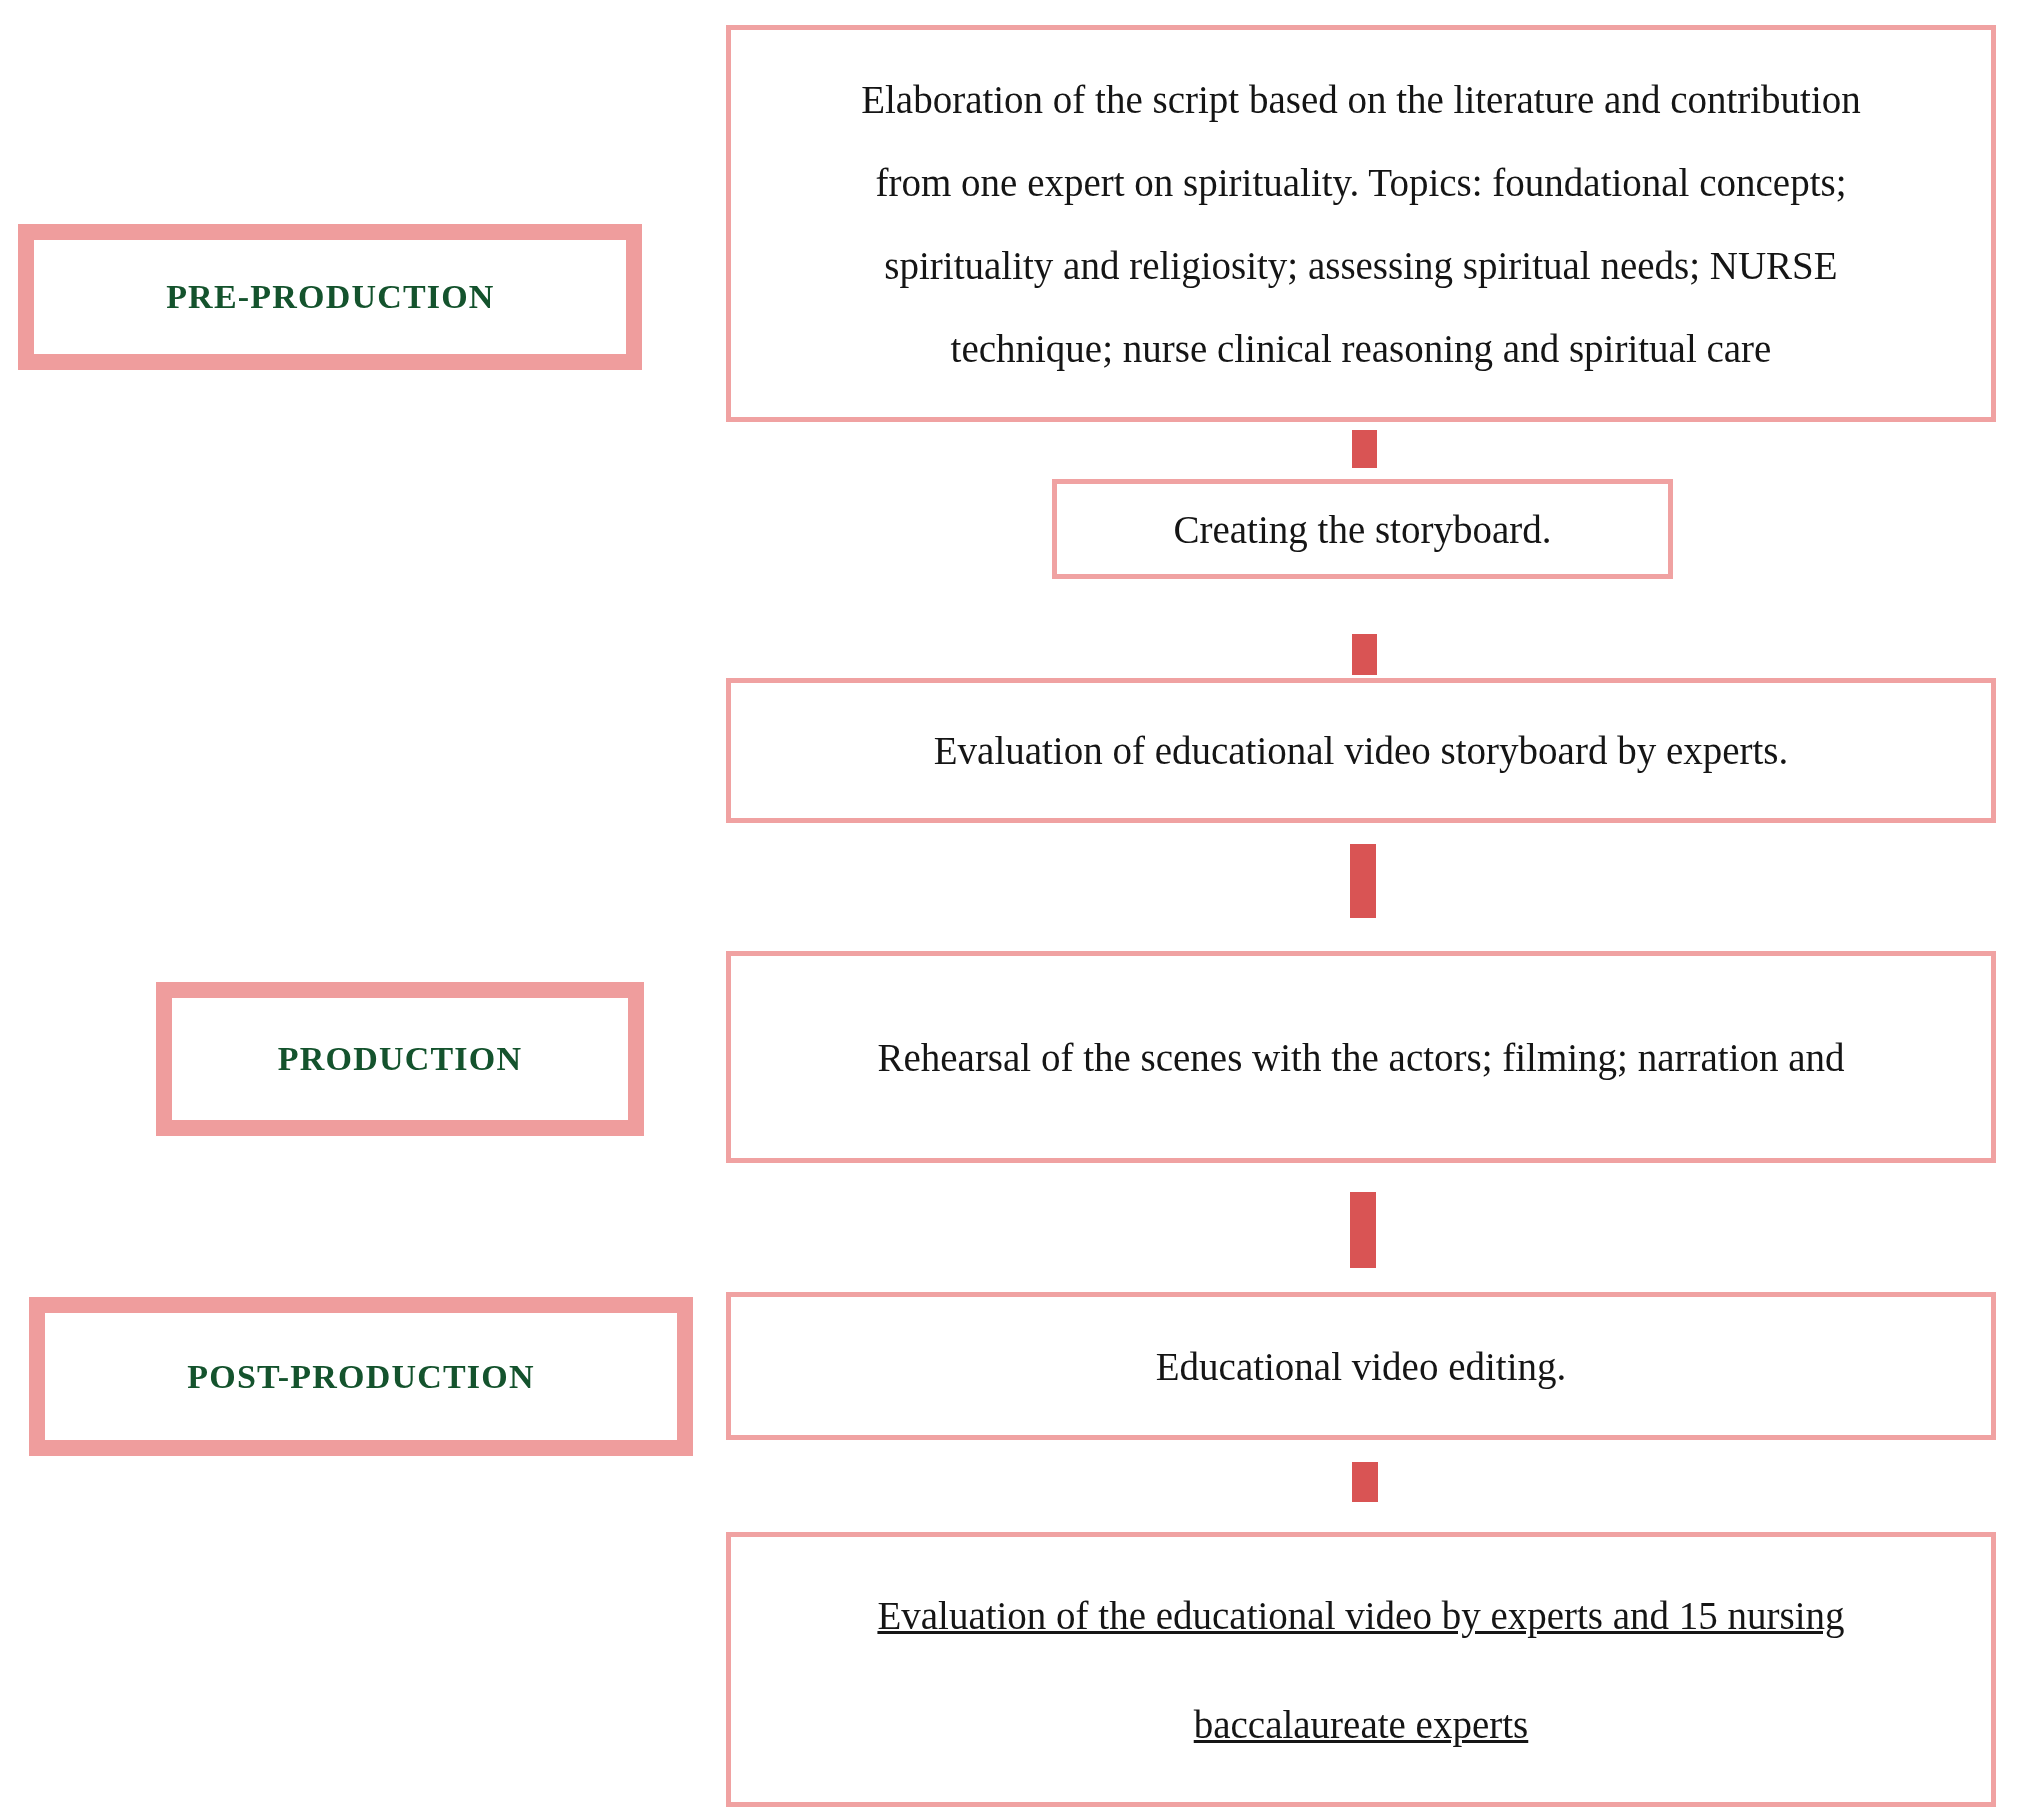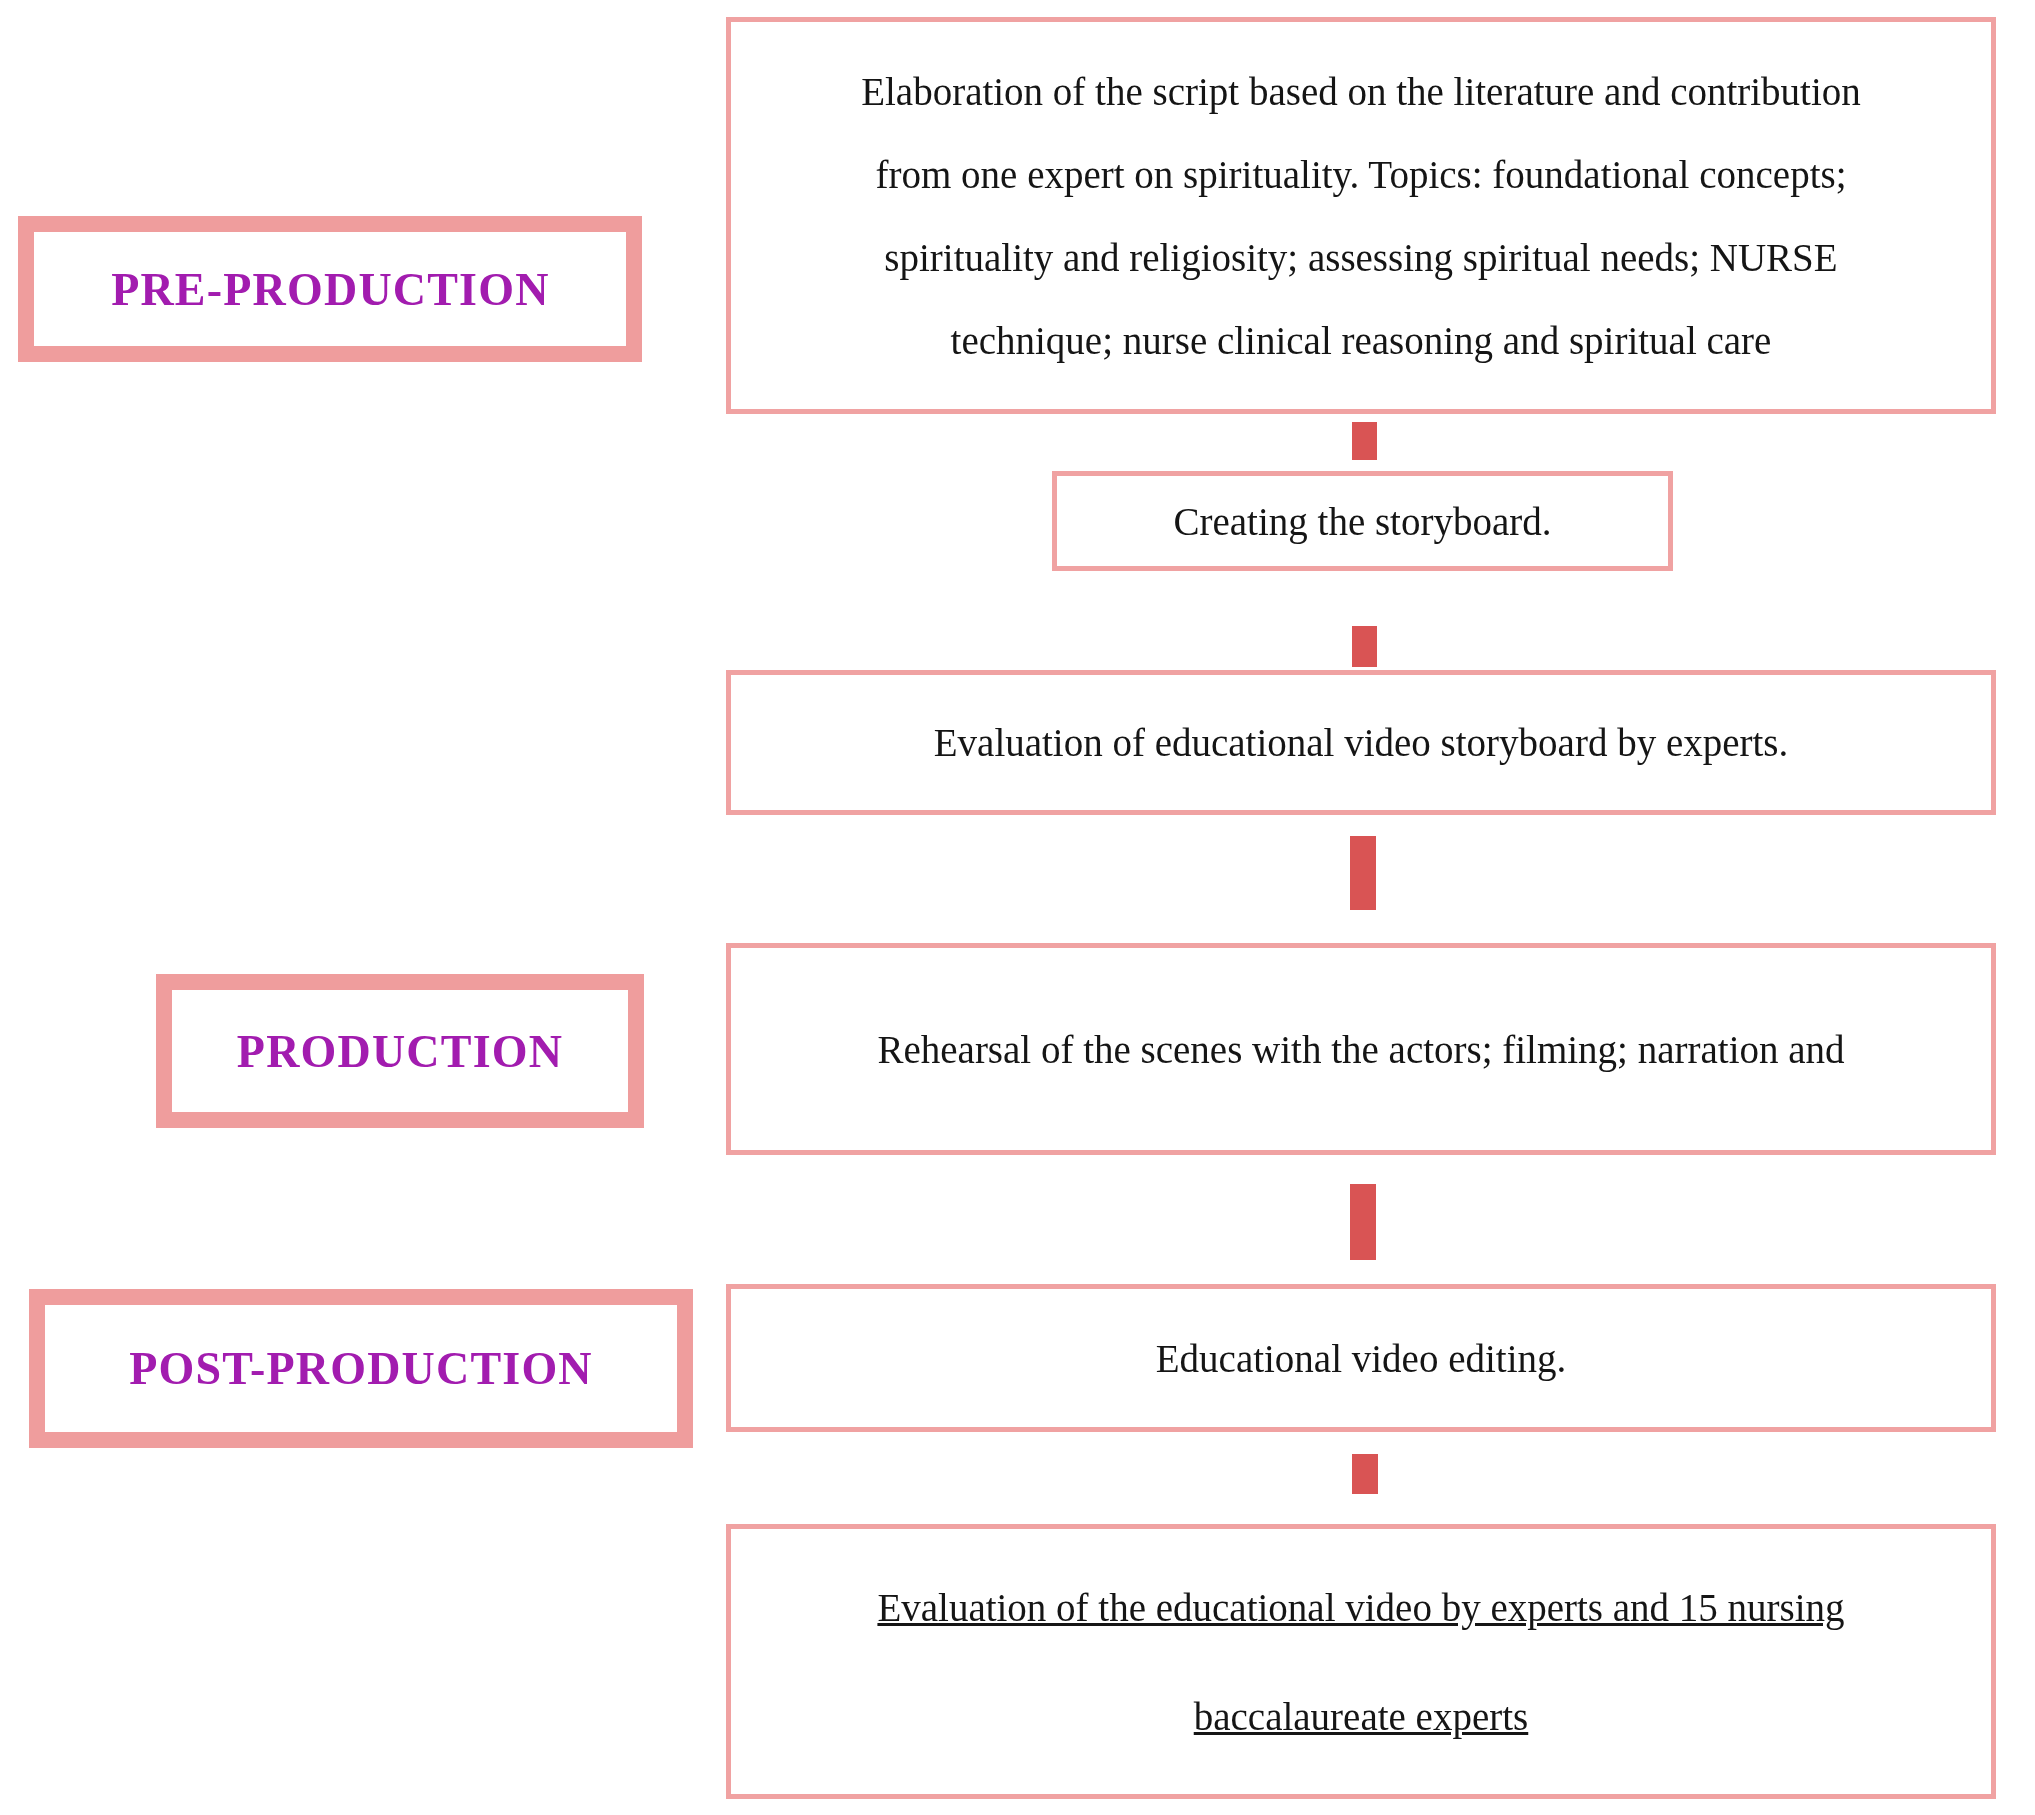--- a/index.html
+++ b/index.html
@@ -9,35 +9,35 @@
   }
   #canvas {
     position: relative;
     width: 2035px;
     height: 1816px;
     background: #ffffff;
     font-family: "Liberation Serif", "DejaVu Serif", serif;
     color: #141414;
     overflow: hidden;
   }
-  .abs { position: absolute; box-sizing: border-box; }
+  .abs { position: absolute; box-sizing: border-box; margin-top: 8px; }
 
   
   .phase-box {
     border: 16px solid #ef9d9d;
     background: #ffffff;
     display: flex;
     align-items: center;
     justify-content: center;
   }
   .phase-label {
     font-weight: bold;
-    font-size: 46px;
+    font-size: 34px;
     letter-spacing: 1.2px;
-    color: #a21caf;
+    color: #14532d;
     text-align: center;
     white-space: nowrap;
   }
 
   
   .step-box {
     border: 5.2px solid #f0a2a2;
     background: #ffffff;
     display: flex;
     flex-direction: column;

